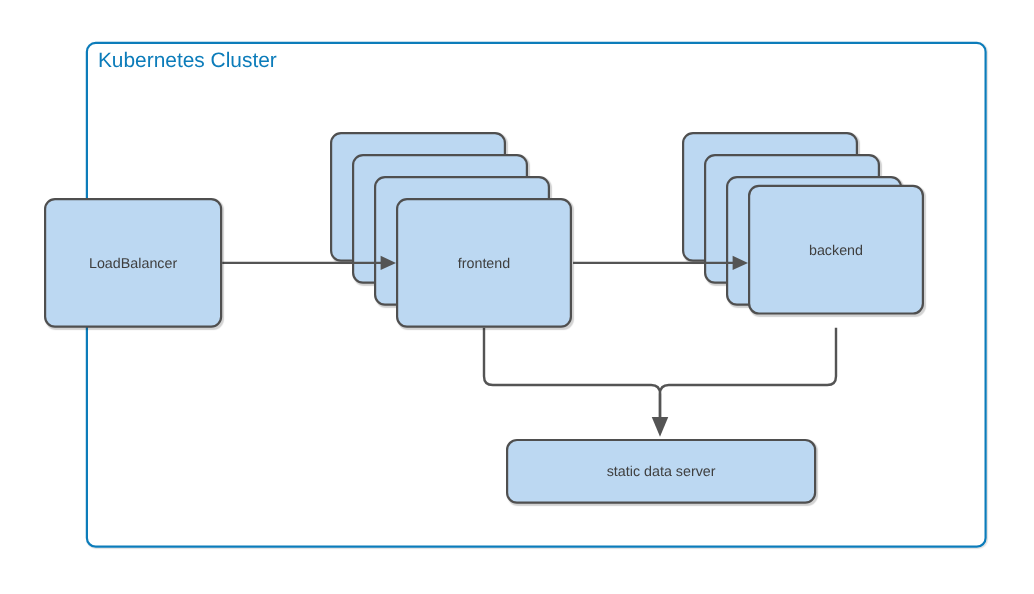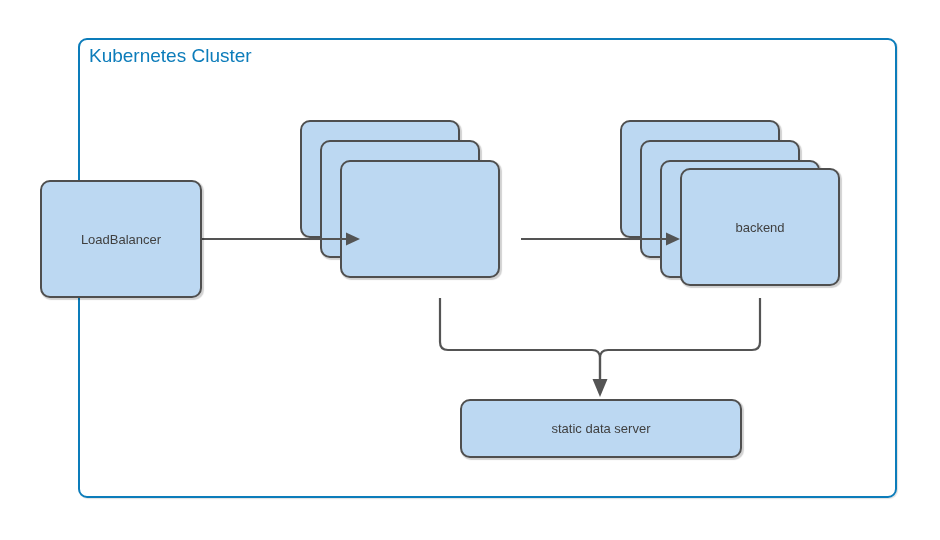--- a/index.html
+++ b/index.html
@@ -104,20 +104,23 @@
     <path class="edge-line" d="M440 298 L440 342 Q440 350 448 350 L592 350 Q600 350 600 358 L600 380"></path>
 
     <path class="edge-line" d="M760 298 L760 342 Q760 350 752 350 L608 350 Q600 350 600 358 L600 380"></path>
     <polygon class="arrowhead" points="600,397 592.5,379 607.5,379"></polygon>
   </svg>
 
   <div class="node lb">
     <span class="node-label">LoadBalancer</span>
   </div>
 
+  <div class="node card fe-4">
+    <span class="node-label">frontend</span>
+  </div>
 
   <div class="node card be-4">
     <span class="node-label">backend</span>
   </div>
 
   <div class="node sds">
     <span class="node-label">static data server</span>
   </div>
 
 </div>

